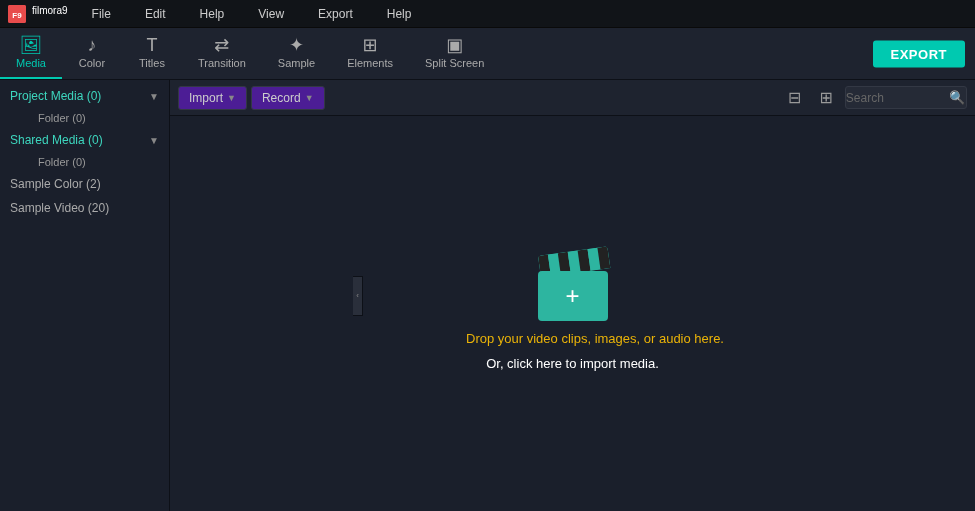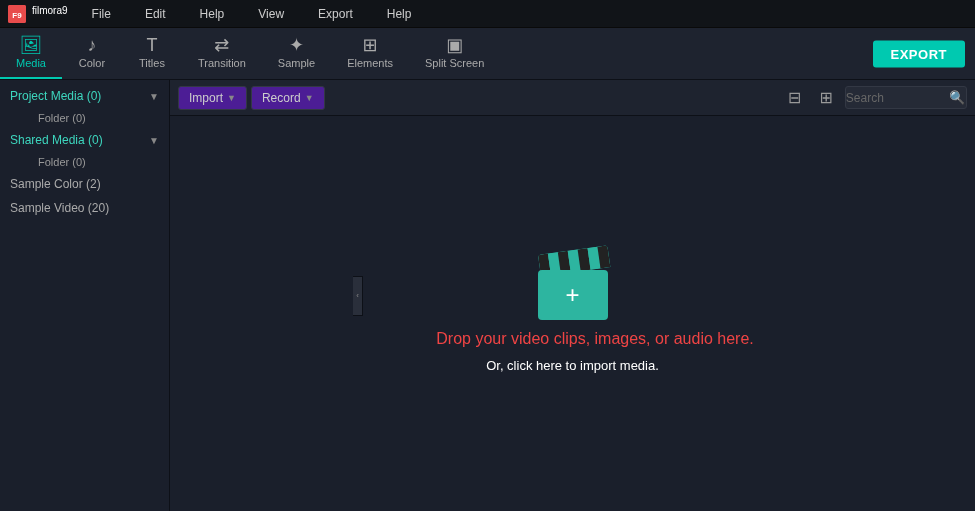--- a/index.html
+++ b/index.html
@@ -285,22 +285,22 @@
       width: 100%;
       height: 100%;
     }
     .clap-stripe {
       flex: 1;
       height: 100%;
     }
     .clap-stripe:nth-child(odd) { background: #222; }
     .clap-stripe:nth-child(even) { background: #2db5a0; }
     #drop-text-1 {
-      color: #ef4444;
-      font-size: 16px;
+      color: #eab308;
+      font-size: 13px;
       text-align: center;
       margin-left: 45px;
     }
     #drop-text-2 {
       color: #ffffff;
       font-size: 13px;
       text-align: center;
     }
   </style>
 </head>

